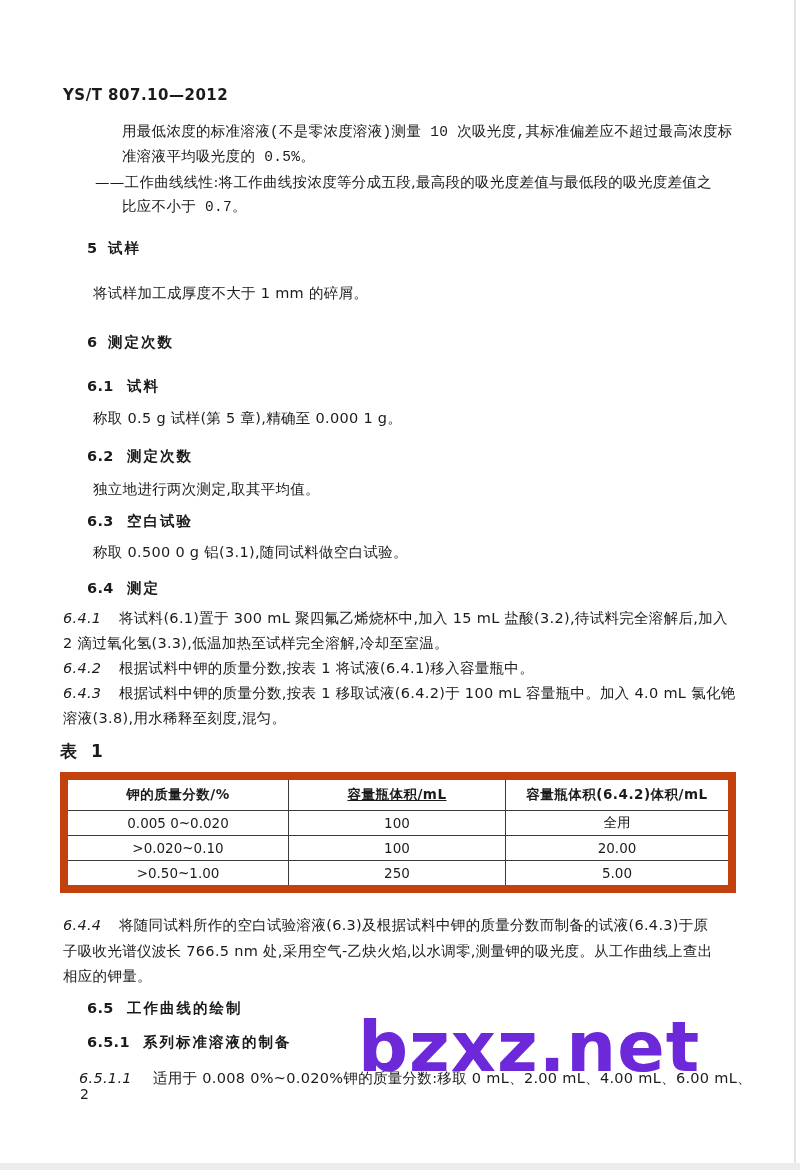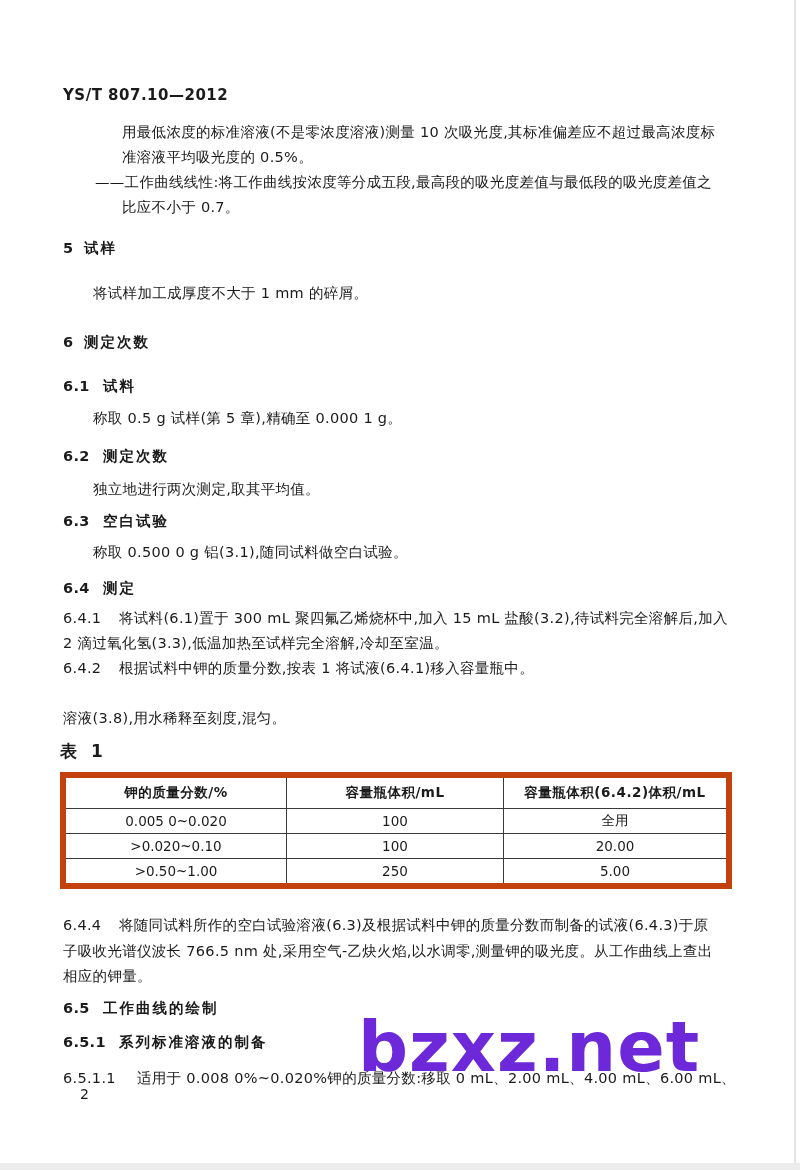--- a/index.html
+++ b/index.html
@@ -15,54 +15,54 @@
   .line{
     position:absolute;
     left:63px;
     white-space:nowrap;
     font-size:14.5px;
     line-height:20px;
     z-index:1;
     letter-spacing:0.3px;
   }
   .indent{left:93px;}
-  .hang{left:122px;}
+  .hang{left:122px;font-family:Liberation Mono, monospace;}
   .dash{left:95px;}
-  .h{font-weight:bold;}
+  .h{font-weight:bold;margin-left:24px;}
   .htitle{letter-spacing:2px;font-weight:bold;}
   .hnum{display:inline-block;font-weight:bold;}
-  .pnum{display:inline-block;}
+  .pnum{display:inline-block;font-style:italic;}
   .n1{min-width:21px;}
   .n2{min-width:40px;}
   .n3{min-width:56px;}
-  .n4{min-width:74px;}
+  .n4{min-width:74px;margin-left:16px;}
   .doc-header{
     position:absolute;left:63px;top:86px;
     font-size:15px;font-weight:600;letter-spacing:0.5px;z-index:1;
   }
   .tbl-caption{
     position:absolute;left:60px;top:740px;width:658px;
     text-align:left;font-size:17px;font-weight:bold;letter-spacing:4px;z-index:1;
   }
   table.tbl{
     position:absolute;left:60px;top:772px;width:658px;
     border-collapse:collapse;z-index:1;
     table-layout:fixed;
   }
   table.tbl th,table.tbl td{
     border:1px solid #3a3a3a;
     text-align:center;vertical-align:middle;
     font-size:13.5px;color:#1b1b1b;
     padding:0;
   }
-  table.tbl{border:6px solid #c2410c;}
+  table.tbl{border:8px solid #c2410c;}
   table.tbl th{font-weight:bold;height:30px;letter-spacing:0.5px;}
   table.tbl td{height:24px;}
   .col1{width:220px;}
-  .col2{width:216px;}
+  .col2{width:216px;text-decoration:underline;}
   .col3{width:222px;}
   .page-num{
     position:absolute;left:80px;top:1086px;
     font-size:14px;z-index:1;
   }
   .watermark{
     position:absolute;left:358px;top:1012px;
     font-size:70px;font-weight:bold;
     color:#6d28d9;letter-spacing:1px;
     z-index:0;line-height:1;
@@ -121,20 +121,23 @@
 
   <div class="line" style="top:608px">
     <span class="pnum n3">6.4.1</span><span>将试料(6.1)置于 300 mL 聚四氟乙烯烧杯中,加入 15 mL 盐酸(3.2),待试料完全溶解后,加入</span>
   </div>
   <div class="line" style="top:633px">2 滴过氧化氢(3.3),低温加热至试样完全溶解,冷却至室温。</div>
 
   <div class="line" style="top:658px">
     <span class="pnum n3">6.4.2</span><span>根据试料中钾的质量分数,按表 1 将试液(6.4.1)移入容量瓶中。</span>
   </div>
 
+  <div class="line" style="top:683px">
+    <span class="pnum n3">6.4.3</span><span>根据试料中钾的质量分数,按表 1 移取试液(6.4.2)于 100 mL 容量瓶中。加入 4.0 mL 氯化铯</span>
+  </div>
   <div class="line" style="top:708px">溶液(3.8),用水稀释至刻度,混匀。</div>
 
   <div class="tbl-caption">表 1</div>
 
   <table class="tbl">
     <thead>
       <tr>
         <th class="col1">钾的质量分数/%</th>
         <th class="col2">容量瓶体积/mL</th>
         <th class="col3">容量瓶体积(6.4.2)体积/mL</th>

